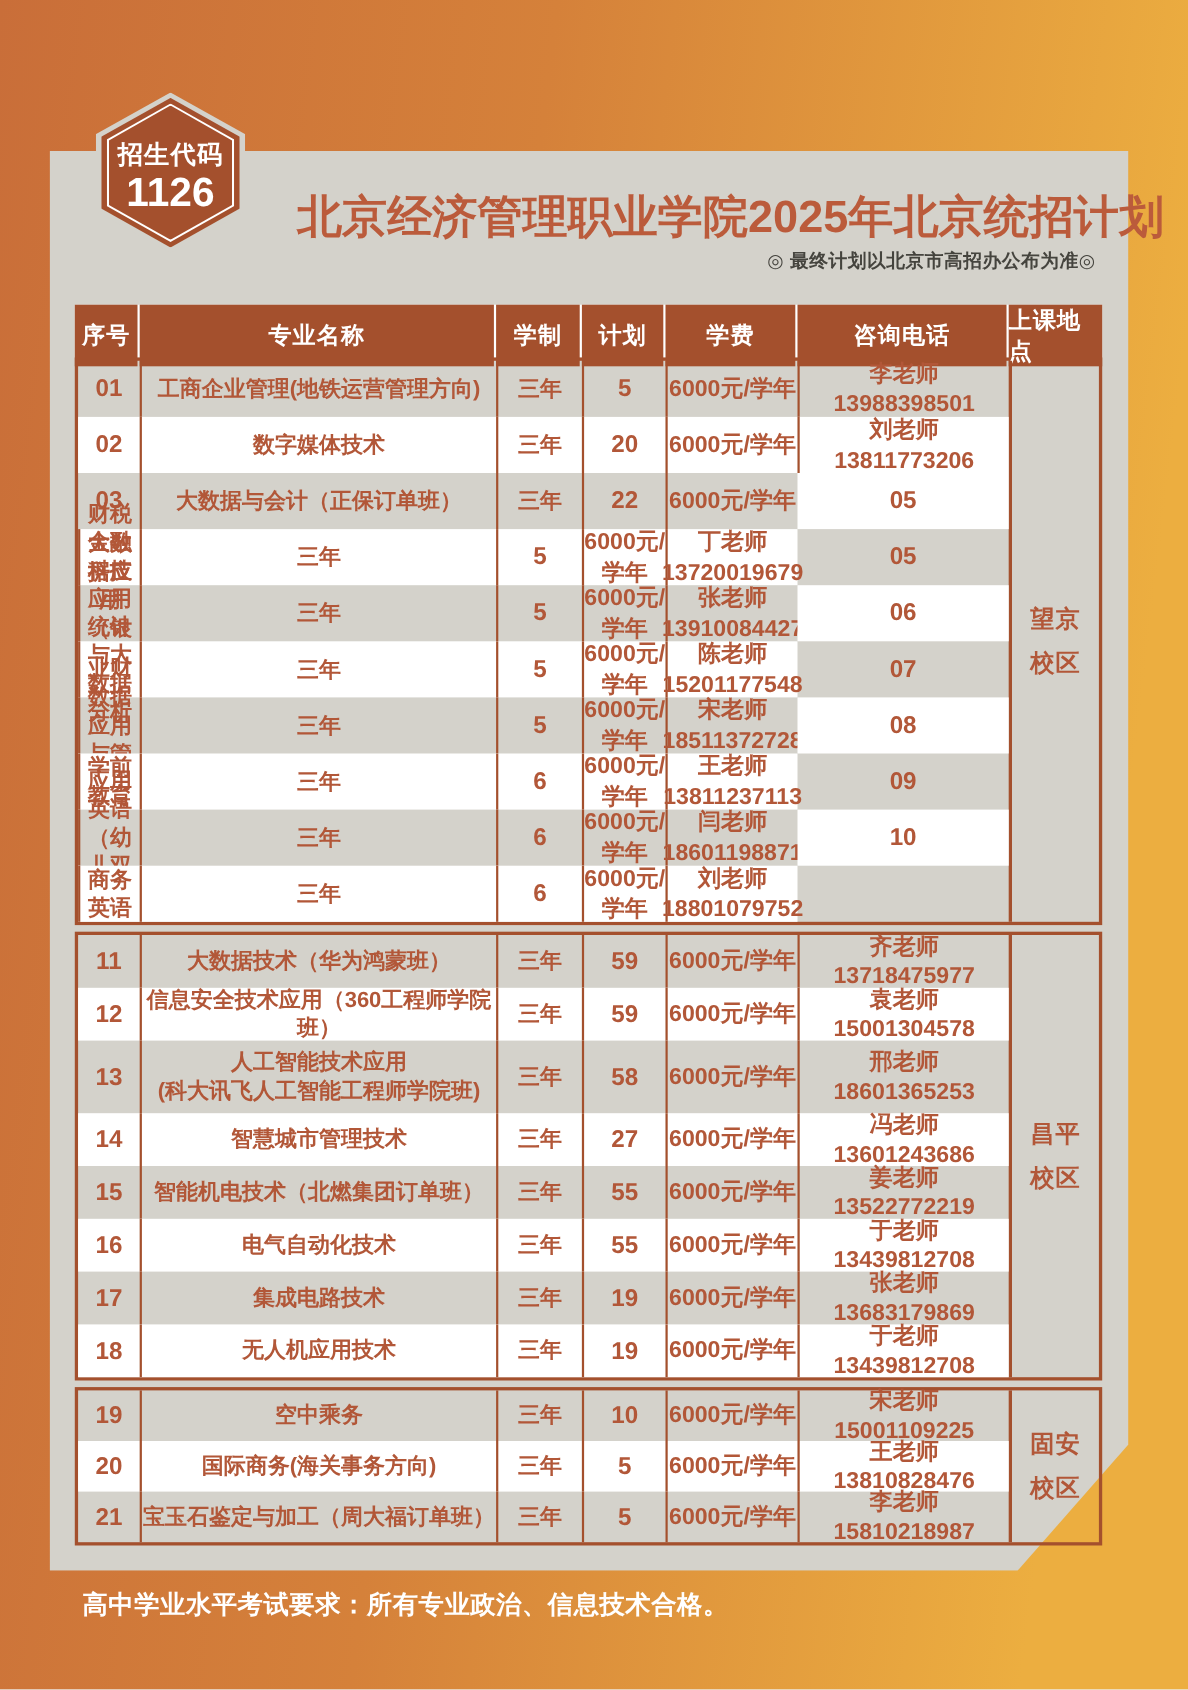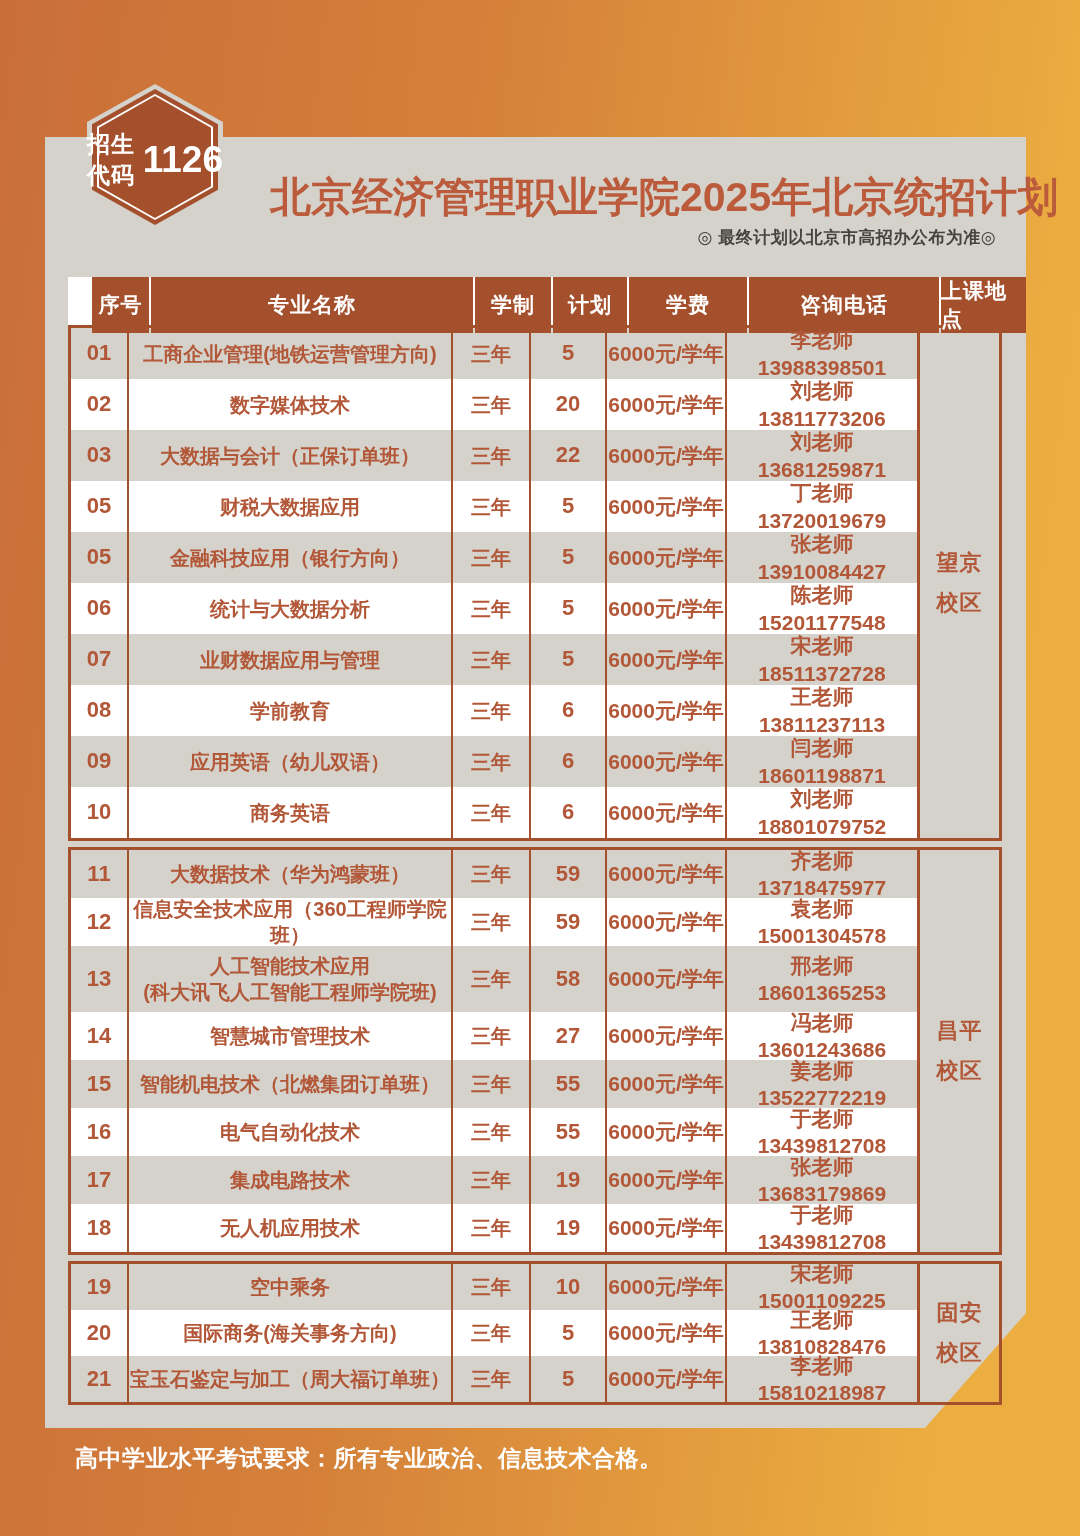--- a/index.html
+++ b/index.html
@@ -15,32 +15,32 @@
   
   .card{position:absolute;left:45px;top:137px;width:981px;height:1291px;background:var(--card);
         clip-path:polygon(0 0,100% 0,100% calc(100% - 115px),calc(100% - 101px) 100%,0 100%);}
   
   .badge{position:absolute;left:87px;top:84px;width:136px;height:146px;}
   .hex{clip-path:polygon(50% 0,100% 26%,100% 74%,50% 100%,0 74%,0 26%);position:absolute;}
   .hex.l1{inset:0;background:var(--card);}
   .hex.l2{inset:5px;background:var(--red);}
   .hex.l3{inset:10px;background:#ffffff;}
   .hex.l4{inset:12px;background:var(--red);}
-  .badge-text{position:absolute;inset:0;display:flex;flex-direction:row;align-items:center;
+  .badge-text{position:absolute;inset:0;display:flex;flex-direction:column;align-items:center;
               justify-content:center;color:#fff;z-index:2;padding-top:6px;}
   .badge-label{font-size:23px;font-weight:700;letter-spacing:1px;}
   .badge-code{font-size:37px;font-weight:700;line-height:1.05;}
   .page-title{position:absolute;left:246px;top:170px;width:762px;font-size:41px;font-weight:700;
               color:var(--title-red);white-space:nowrap;text-align:center;margin-left:24px;}
   .page-subtitle{position:absolute;right:84px;top:226px;font-size:17px;color:var(--subtitle);
                  font-weight:700;letter-spacing:.5px;}
   
   .table{position:absolute;left:68px;top:277px;width:934px;}
   .thead{display:grid;grid-template-columns:57px 322px 76px 74px 118px 190px 85px;
-         column-gap:2px;background:#ffffff;height:48px;padding-left:24px;}
+         column-gap:2px;background:#ffffff;height:48px;}
   .th{background:var(--red);color:#fff;font-size:21px;font-weight:700;display:flex;
       align-items:center;justify-content:center;letter-spacing:1px;}
   .group{display:grid;grid-template-columns:56px 324px 78px 76px 120px 192px 82px;
          border:3px solid var(--red);}
   .group + .group{margin-top:6px;}
   .group-0{grid-auto-rows:51px;}
   .group-1{grid-template-rows:48px 48px 66px 48px 48px 48px 48px 48px;}
   .group-2{grid-auto-rows:46px;}
   .cell{display:flex;align-items:center;justify-content:center;color:var(--text-red);
         font-weight:700;font-size:20px;border-left:2px solid var(--red);text-align:center;
@@ -102,21 +102,20 @@
   <div class="cell white" data-field="duration">三年</div>
   <div class="cell white" data-field="plan">20</div>
   <div class="cell white" data-field="tuition">6000元/学年</div>
   <div class="cell white" data-field="contact">刘老师 13811773206</div>
 
   <div class="cell" data-field="no">03</div>
   <div class="cell" data-field="major">大数据与会计（正保订单班）</div>
   <div class="cell" data-field="duration">三年</div>
   <div class="cell" data-field="plan">22</div>
   <div class="cell" data-field="tuition">6000元/学年</div>
-  <div class="cell" data-field="contact">刘老师 13681259871</div>
 
   <div class="cell white" data-field="no">05</div>
   <div class="cell white" data-field="major">财税大数据应用</div>
   <div class="cell white" data-field="duration">三年</div>
   <div class="cell white" data-field="plan">5</div>
   <div class="cell white" data-field="tuition">6000元/学年</div>
   <div class="cell white" data-field="contact">丁老师 13720019679</div>
 
   <div class="cell" data-field="no">05</div>
   <div class="cell" data-field="major">金融科技应用（银行方向）</div>

